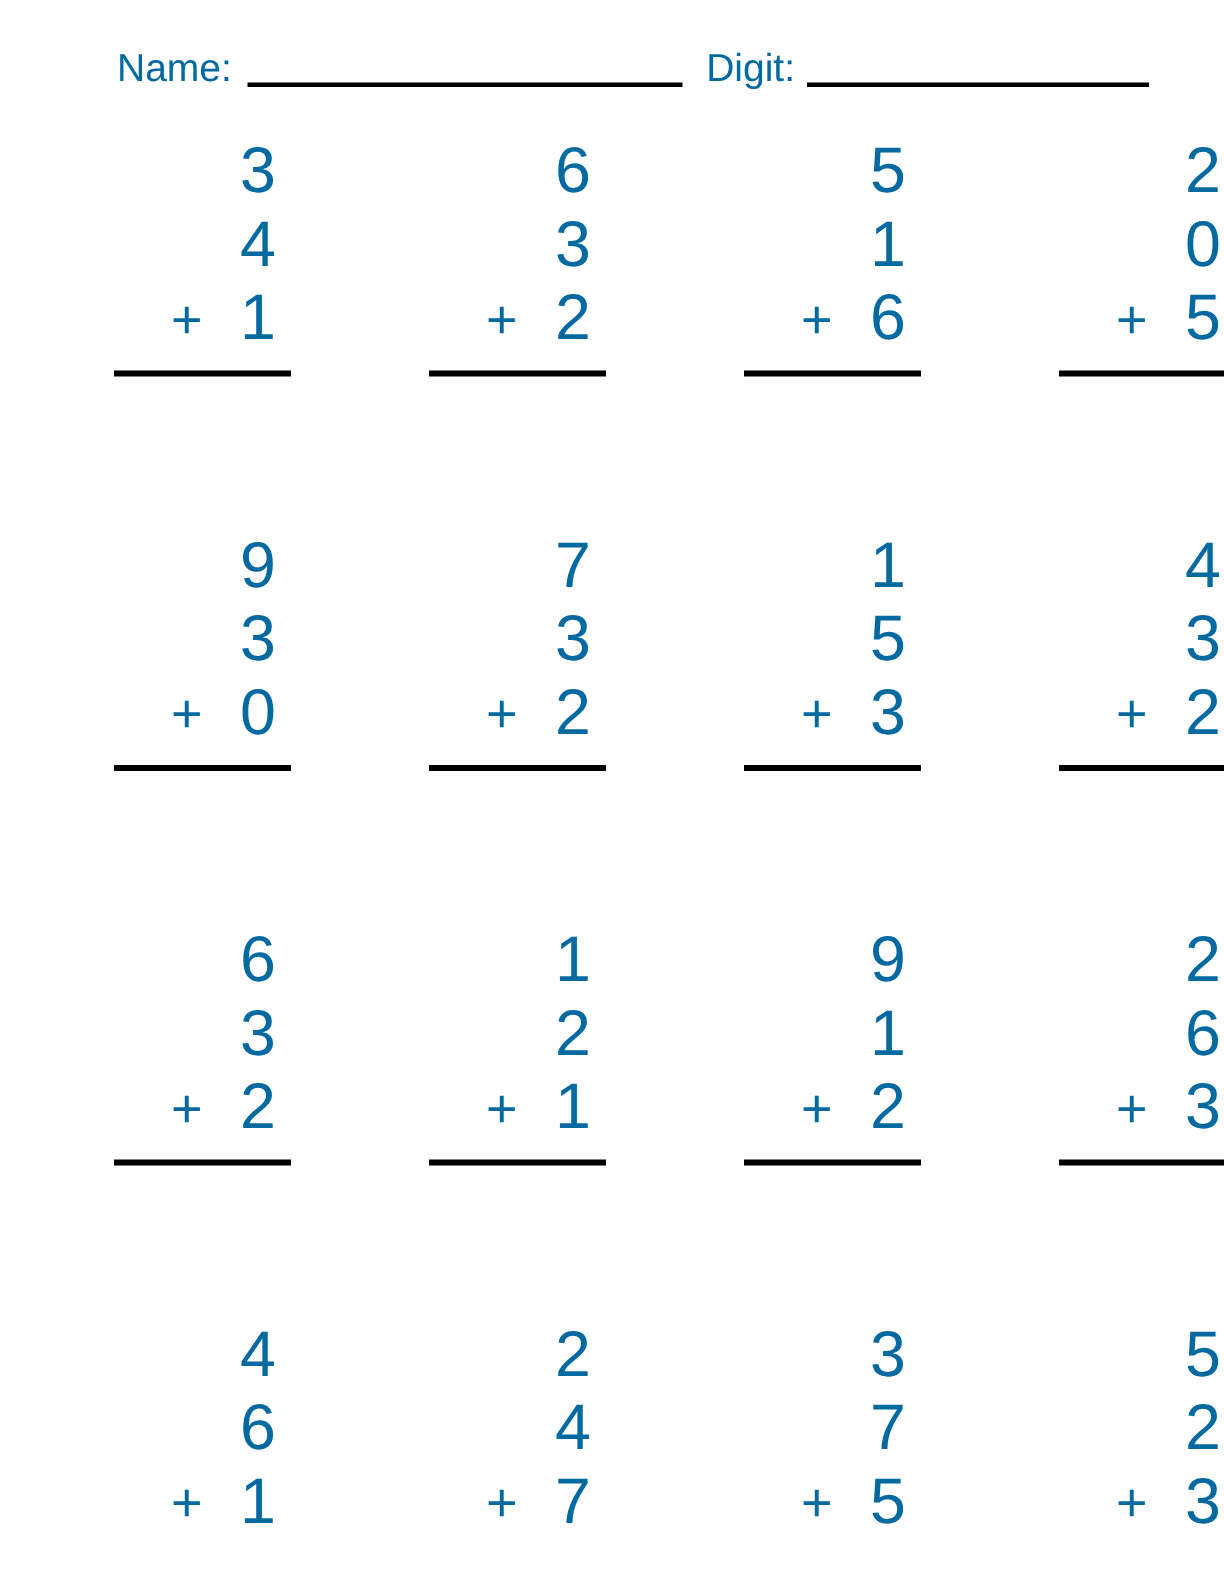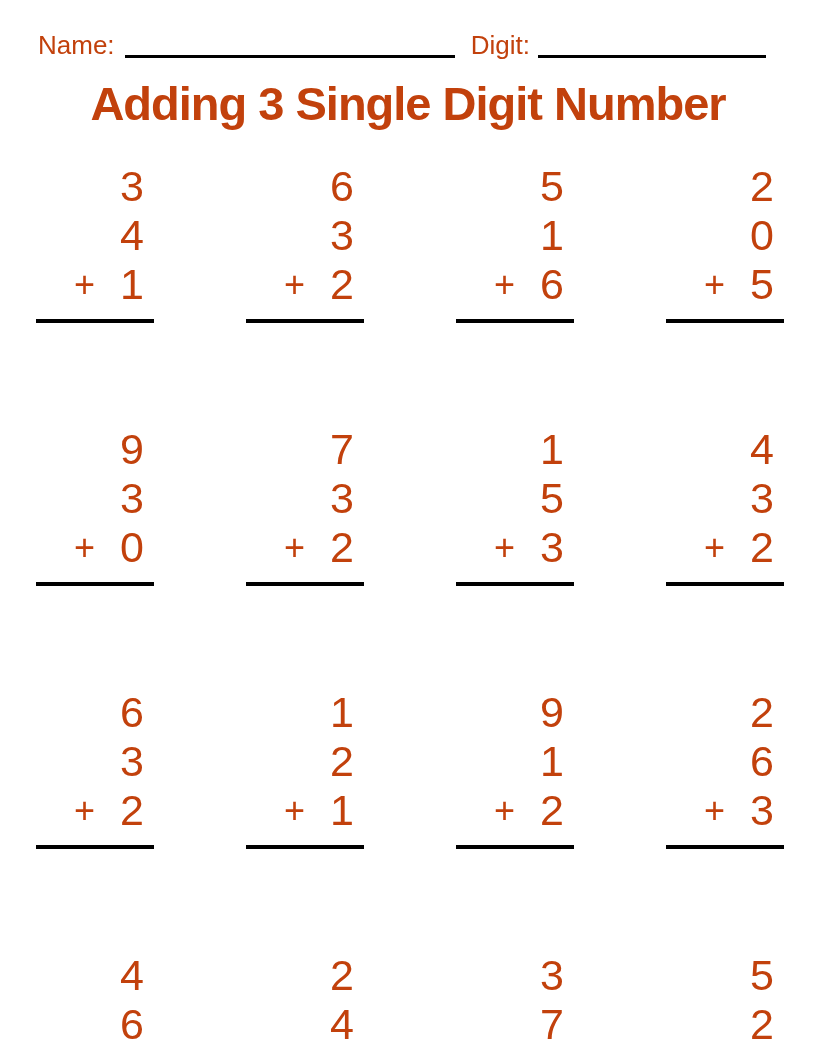--- a/index.html
+++ b/index.html
@@ -5,24 +5,25 @@
   html, body {
     margin: 0;
     padding: 0;
     background: #ffffff;
   }
   .page {
     position: relative;
     width: 816px;
     height: 1056px;
     background: #ffffff;
-    color: #c2410c;
+    color: #0369a1;
     font-family: "Liberation Sans", "DejaVu Sans", sans-serif;
     overflow: hidden;
     box-sizing: border-box;
+    padding-left: 40px;
   }
   
   .header-row {
     display: flex;
     align-items: flex-end;
     padding: 30px 50px 0 38px;
   }
   .blank-label {
     font-size: 26px;
     line-height: 30px;
@@ -99,21 +100,20 @@
 
 <div class="page">
 
   <div class="header-row">
     <span class="blank-label">Name:</span>
     <div class="write-line name-line"></div>
     <span class="blank-label">Digit:</span>
     <div class="write-line date-line"></div>
   </div>
 
-  <div class="title">Adding 3 Single Digit Number</div>
 
   <div class="problems-grid">
     <div class="problem">
       <div class="p-row">3</div>
       <div class="p-row">4</div>
       <div class="p-row-last">
         <span class="plus">+</span>
         <span class="digit">1</span>
       </div>
       <div class="p-rule"></div>

